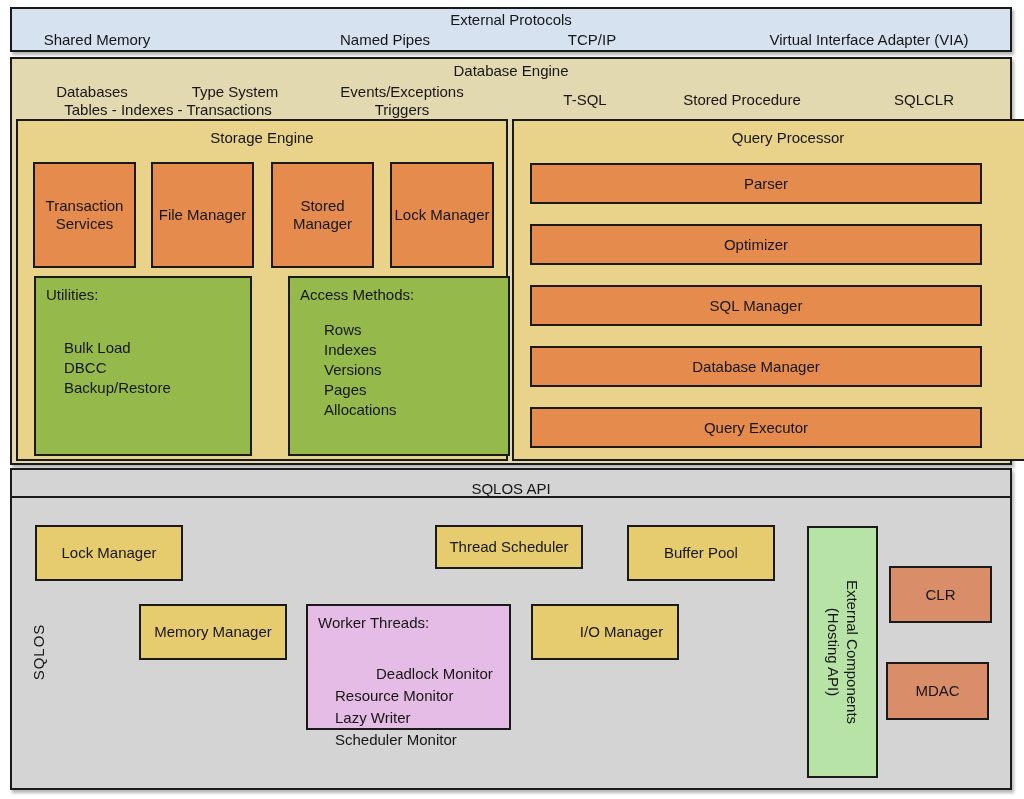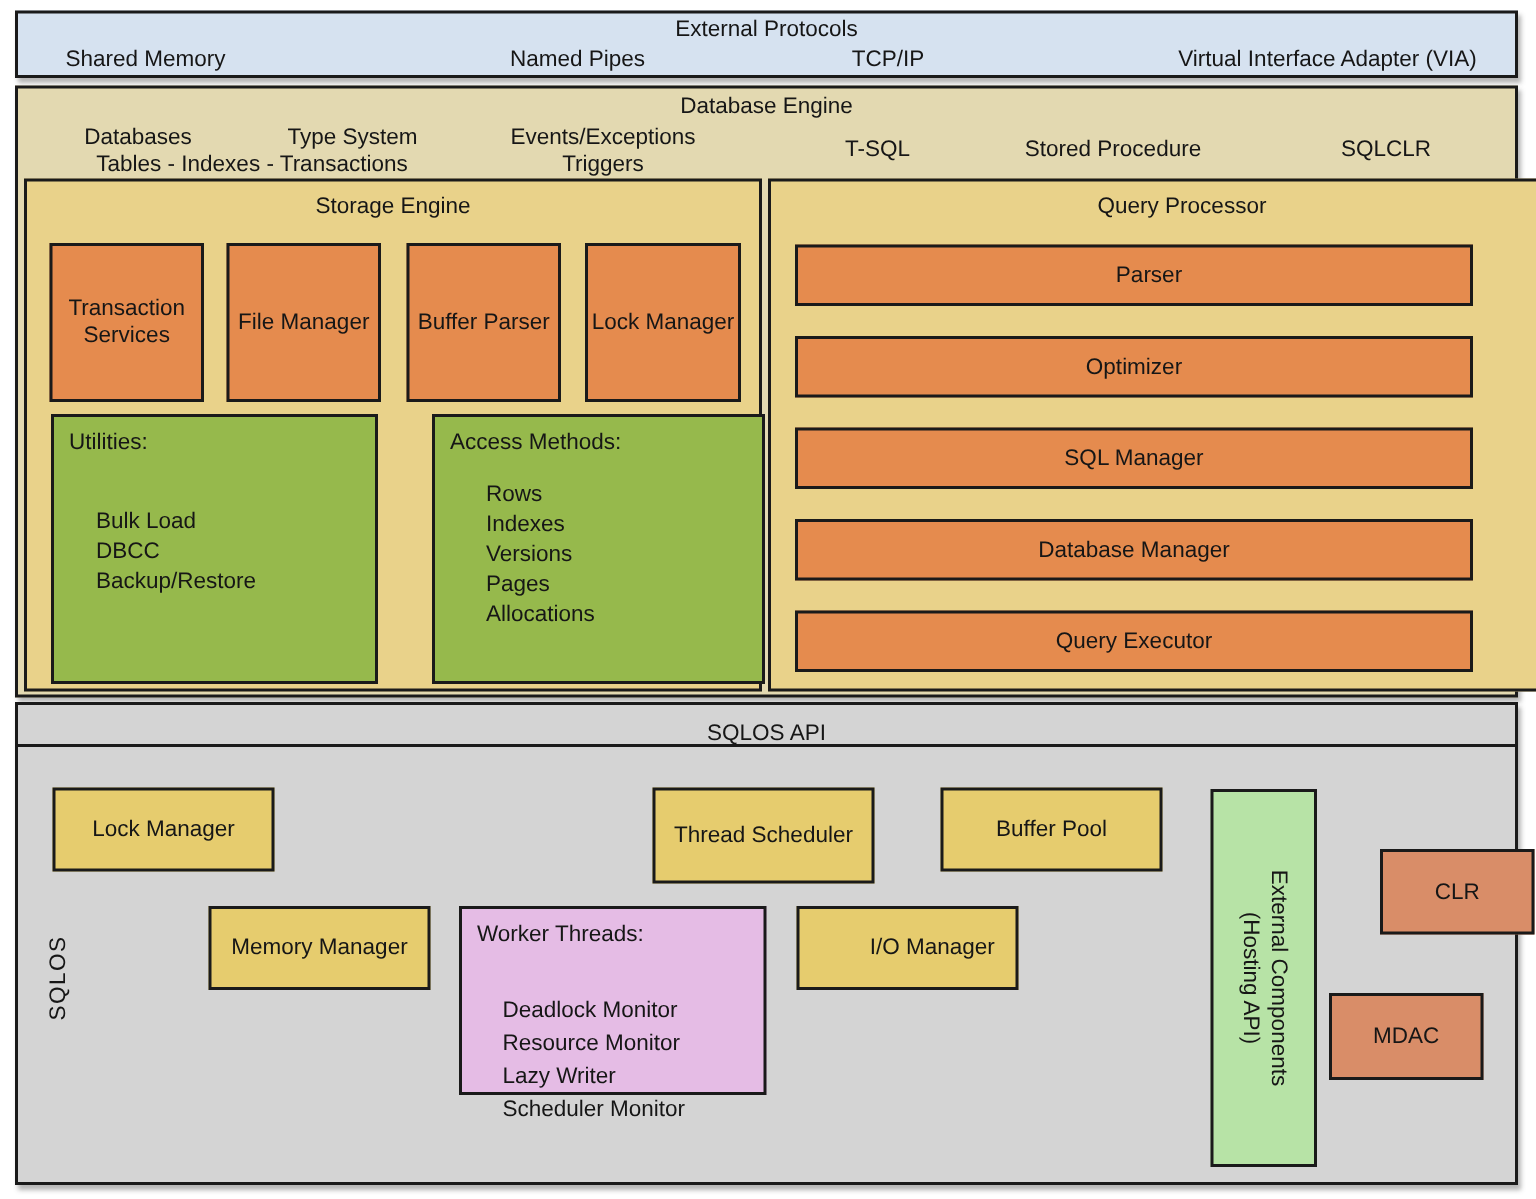--- a/index.html
+++ b/index.html
@@ -38,41 +38,41 @@
 </head>
 <body>
 
 <div class="canvas">
 
   <div class="box ep shadow" style="left:10px; top:7px; width:1002px; height:45px;">
     <div class="title" style="top:2px;">External Protocols</div>
     <div class="lbl cx" style="left:85px;  top:22px;">Shared Memory</div>
     <div class="lbl cx" style="left:373px; top:22px;">Named Pipes</div>
     <div class="lbl cx" style="left:580px; top:22px;">TCP/IP</div>
-    <div class="lbl cx" style="left:857px; top:22px;margin-left:16px;">Virtual Interface Adapter (VIA)</div>
+    <div class="lbl cx" style="left:857px; top:22px;">Virtual Interface Adapter (VIA)</div>
   </div>
 
   <div class="box de shadow" style="left:10px; top:57px; width:1002px; height:408px;">
     <div class="title" style="top:3px;">Database Engine</div>
 
     <div class="lbl cx" style="left:80px;  top:24px;">Databases</div>
     <div class="lbl cx" style="left:223px; top:24px;">Type System</div>
     <div class="lbl cx" style="left:156px; top:42px;">Tables - Indexes - Transactions</div>
     <div class="lbl cx" style="left:390px; top:24px;">Events/Exceptions</div>
     <div class="lbl cx" style="left:390px; top:42px;">Triggers</div>
     <div class="lbl cx" style="left:573px; top:32px;">T-SQL</div>
     <div class="lbl cx" style="left:730px; top:32px;">Stored Procedure</div>
     <div class="lbl cx" style="left:912px; top:32px;">SQLCLR</div>
 
     <div class="box panel" style="left:4px; top:60px; width:492px; height:342px;">
       <div class="title" style="top:8px;">Storage Engine</div>
 
       <div class="box orange flexc" style="left:15px;  top:41px; width:103px; height:106px;">Transaction Services</div>
       <div class="box orange flexc" style="left:133px; top:41px; width:103px; height:106px;">File Manager</div>
-      <div class="box orange flexc" style="left:253px; top:41px; width:103px; height:106px;">Buffer Parser</div>
+      <div class="box orange flexc" style="left:253px; top:41px; width:103px; height:106px;">Stored Manager</div>
       <div class="box orange flexc" style="left:372px; top:41px; width:104px; height:106px;">Lock Manager</div>
 
       <div class="box green listbox" style="left:16px; top:155px; width:218px; height:180px;">
         <div class="bt">Utilities:</div>
         <div class="items" style="left:28px; top:61px;">
           <div>Bulk Load</div>
           <div>DBCC</div>
           <div>Backup/Restore</div>
         </div>
       </div>
@@ -101,40 +101,40 @@
 
   <div class="box grayb shadow" style="left:10px; top:468px; width:1002px; height:322px;">
 
     <div class="abs" style="left:0; top:0; width:100%; height:28px; border-bottom:2px solid var(--c-border,#1a1a1a);">
       <div class="title" style="top:10px;">SQLOS API</div>
     </div>
 
     <div class="rot270" style="left:27px; top:182px;">SQLOS</div>
 
     <div class="box yellow flexc" style="left:23px;  top:55px; width:148px; height:56px;">Lock Manager</div>
-    <div class="box yellow flexc" style="left:423px; top:55px; width:148px; height:64px;">Thread Scheduler</div>
+    <div class="box yellow flexc" style="left:423px; top:55px; width:148px; height:44px;">Thread Scheduler</div>
     <div class="box yellow flexc" style="left:615px; top:55px; width:148px; height:56px;">Buffer Pool</div>
 
     <div class="box yellow flexc" style="left:127px; top:134px; width:148px; height:56px;">Memory Manager</div>
     <div class="box yellow flexc" style="left:519px; top:134px; width:148px; height:56px;padding-left:33px;">I/O Manager</div>
 
     <div class="box pink listbox" style="left:294px; top:134px; width:205px; height:126px;">
       <div class="bt">Worker Threads:</div>
       <div class="items" style="left:27px; top:57px; line-height:22px;">
-        <div style="height:22px;">Deadlock Monitor</div>
+        <div style="height:22px;margin-left:41px;">Deadlock Monitor</div>
         <div style="height:22px;">Resource Monitor</div>
         <div style="height:22px;">Lazy Writer</div>
         <div style="height:22px;">Scheduler Monitor</div>
       </div>
     </div>
 
     <div class="box lgreen" style="left:795px; top:56px; width:71px; height:252px;">
       <div class="rot90">
         <div>External Components</div>
         <div>(Hosting API)</div>
       </div>
     </div>
 
-    <div class="box salmon flexc" style="left:908px; top:96px;  width:103px; height:57px;">CLR</div>
+    <div class="box salmon flexc" style="left:877px; top:96px;  width:103px; height:57px;">CLR</div>
     <div class="box salmon flexc" style="left:874px; top:192px; width:103px; height:58px;">MDAC</div>
   </div>
 
 </div>
 
 </body></html>

